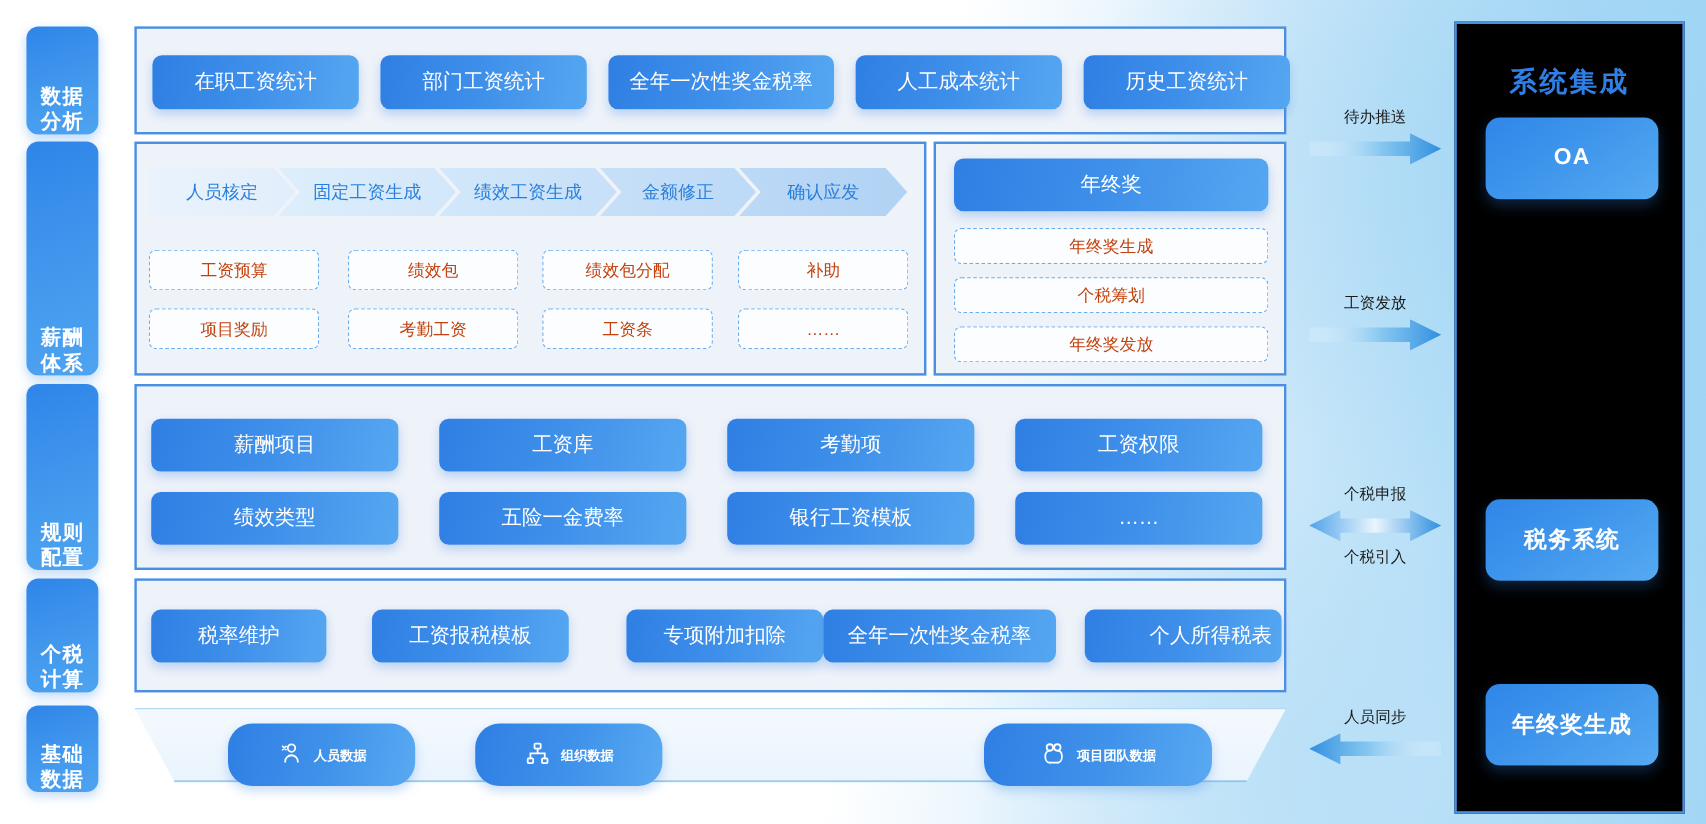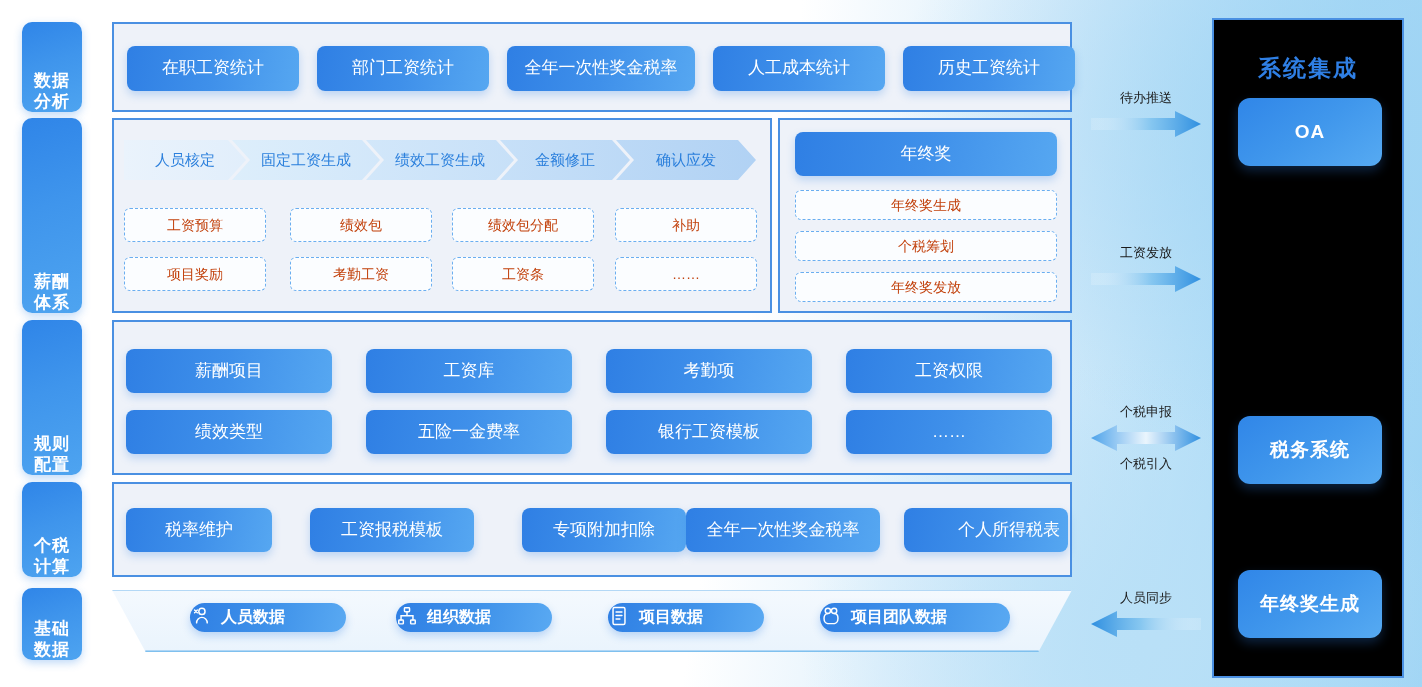--- a/index.html
+++ b/index.html
@@ -76,24 +76,24 @@
     clip-path: polygon(0 0, 100% 0, 96.5% 100%, 3.5% 100%);
     border-bottom:1px solid #7fc0ee;
   }
   .trapezoid::after{
     content:""; position:absolute; inset:0;
     clip-path: polygon(0 0, 100% 0, 96.5% 100%, 3.5% 100%);
     border:1px solid rgba(126,190,238,0.55);
     pointer-events:none;
   }
   .base-btn {
-    position:absolute; height:29px; border-radius:20px;
+    position:absolute; height:52px; border-radius:20px;
     background: linear-gradient(100deg, #2f7fe4 0%, #4093ea 55%, #59a9f2 100%);
-    color:#fff; font-size:16px; font-weight:bold;
-    display:flex; align-items:center; justify-content:flex-start; gap:9px;
+    color:#fff; font-size:11px; font-weight:bold;
+    display:flex; align-items:center; justify-content:center; gap:9px;
     box-shadow: 0 4px 9px rgba(47,127,228,0.28);
     white-space:nowrap;
   }
   .base-btn svg { flex:none; }
 
   
   #integration-panel {
     position:absolute; left:1212px; top:18px; width:192px; height:660px;
     background:#000000; border:2px solid #4a90e2;
   }
@@ -222,29 +222,20 @@
       <svg width="22" height="22" viewBox="0 0 24 24" fill="none" stroke="#fff" stroke-width="1.6">
         <rect x="9.2" y="3" width="5.6" height="4.4" rx="0.8"></rect>
         <rect x="3" y="16.4" width="5" height="4.2" rx="0.8"></rect>
         <rect x="16" y="16.4" width="5" height="4.2" rx="0.8"></rect>
         <path d="M12 7.4v4.3M5.5 16.4v-4.7h13v4.7" stroke-linecap="round"></path>
       </svg>
     </span>
     <span>组织数据</span>
   </div>
 
-  <div class="base-btn" style="left:608px;top:603px;width:156px;">
-    <span>
-      <svg width="22" height="22" viewBox="0 0 24 24" fill="none" stroke="#fff" stroke-width="1.6">
-        <rect x="5.5" y="2.8" width="13" height="18.4" rx="1.6"></rect>
-        <path d="M8.8 7.6h6.4M8.8 11.4h6.4M8.8 15.2h4.2" stroke-linecap="round"></path>
-      </svg>
-    </span>
-    <span>项目数据</span>
-  </div>
 
   <div class="base-btn" style="left:820px;top:603px;width:190px;">
     <span>
       <svg width="22" height="22" viewBox="0 0 24 24" fill="none" stroke="#fff" stroke-width="1.6">
         <circle cx="8.6" cy="6.4" r="2.9"></circle>
         <circle cx="15.4" cy="6.4" r="2.9"></circle>
         <path d="M8.6 9.3c-2.6 0-4.2 2.2-4.2 5.2 0 3.4 1.8 5.8 4.2 5.8" stroke-linecap="round"></path>
         <path d="M15.4 9.3c2.6 0 4.2 2.2 4.2 5.2 0 3.4-1.8 5.8-4.2 5.8" stroke-linecap="round"></path>
         <path d="M8.6 20.3h6.8" stroke-linecap="round"></path>
       </svg>

